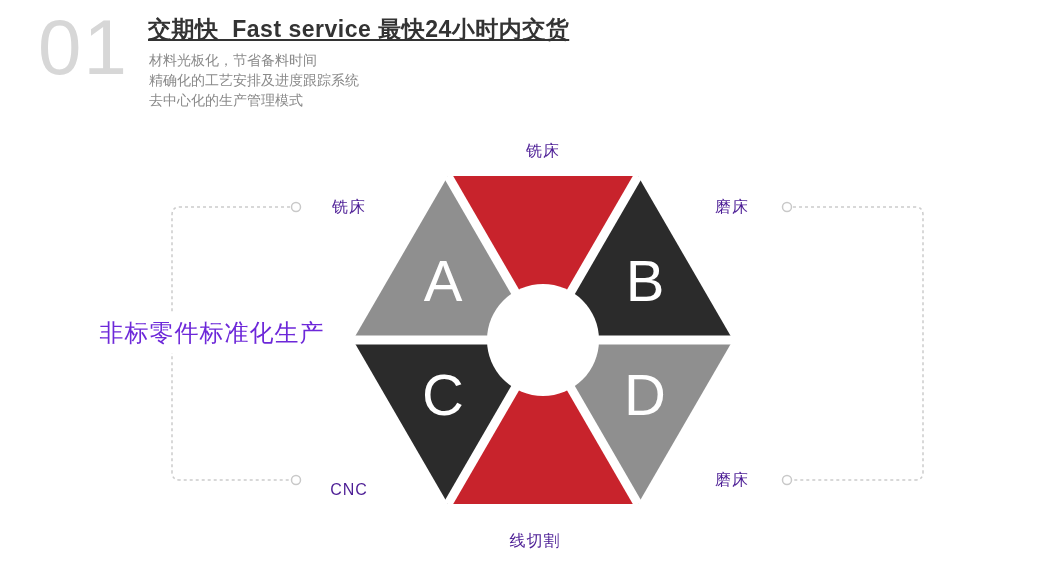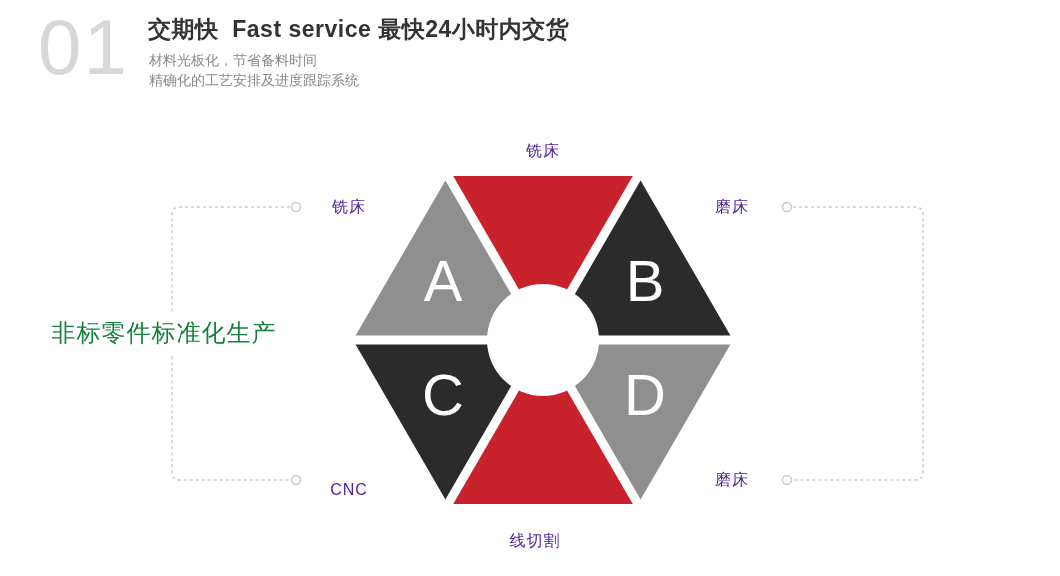--- a/index.html
+++ b/index.html
@@ -11,30 +11,30 @@
     font-family:"Liberation Sans","DejaVu Sans",sans-serif;
   }
   .big-number{
     position:absolute;left:38px;top:8px;
     font-size:78px;font-weight:normal;line-height:1;
     color:#d7d7d7;letter-spacing:2px;
   }
   .title{
     position:absolute;left:148px;top:14px;margin:0;
     font-size:23px;font-weight:bold;color:#333333;
-    letter-spacing:0.5px;white-space:pre;
+    letter-spacing:0.5px;white-space:pre;text-decoration:underline;
   }
   .bullets{
     position:absolute;left:149px;top:50px;
     font-size:14px;color:#8a8a8a;line-height:20px;
   }
   .caption{
     position:absolute;transform:translate(-50%,-50%);
-    font-size:24px;color:#15803d;letter-spacing:1px;
-    background:#ffffff;padding:4px 6px;white-space:nowrap;
+    font-size:24px;color:#6d28d9;letter-spacing:1px;
+    background:#ffffff;padding:4px 6px;white-space:nowrap;margin-left:48px;
   }
   .caption.left{left:164px;top:333px;}
   .caption.right{left:936px;top:333px;}
   .seg-label{
     position:absolute;transform:translate(-50%,-50%);
     font-size:16px;color:#4c1d95;letter-spacing:1px;white-space:nowrap;
   }
   .seg-label.top{left:543px;top:151px;}
   .seg-label.bottom{left:535px;top:541px;}
   .seg-label.ul{left:349px;top:207px;}
@@ -52,20 +52,21 @@
 
 <div class="canvas">
 
   <div class="big-number">01</div>
 
   <h1 class="title">交期快  Fast service 最快24小时内交货</h1>
 
   <div class="bullets">
     <div>材料光板化，节省备料时间</div>
     <div>精确化的工艺安排及进度跟踪系统</div>
+    <div>去中心化的生产管理模式</div>
   </div>
 
   <svg width="1060" height="576" viewBox="0 0 1060 576">
 
     <path d="M 290 207 L 180 207 Q 172 207 172 215 L 172 472 Q 172 480 180 480 L 290 480" fill="none" stroke="#cccccc" stroke-width="1.5" stroke-dasharray="3 3"></path>
     <path d="M 793 207 L 915 207 Q 923 207 923 215 L 923 472 Q 923 480 915 480 L 793 480" fill="none" stroke="#cccccc" stroke-width="1.5" stroke-dasharray="3 3"></path>
     <circle cx="296" cy="207" r="4.5" fill="#ffffff" stroke="#c9c9c9" stroke-width="1.5"></circle>
     <circle cx="296" cy="480" r="4.5" fill="#ffffff" stroke="#c9c9c9" stroke-width="1.5"></circle>
     <circle cx="787" cy="207" r="4.5" fill="#ffffff" stroke="#c9c9c9" stroke-width="1.5"></circle>
     <circle cx="787" cy="480" r="4.5" fill="#ffffff" stroke="#c9c9c9" stroke-width="1.5"></circle>

